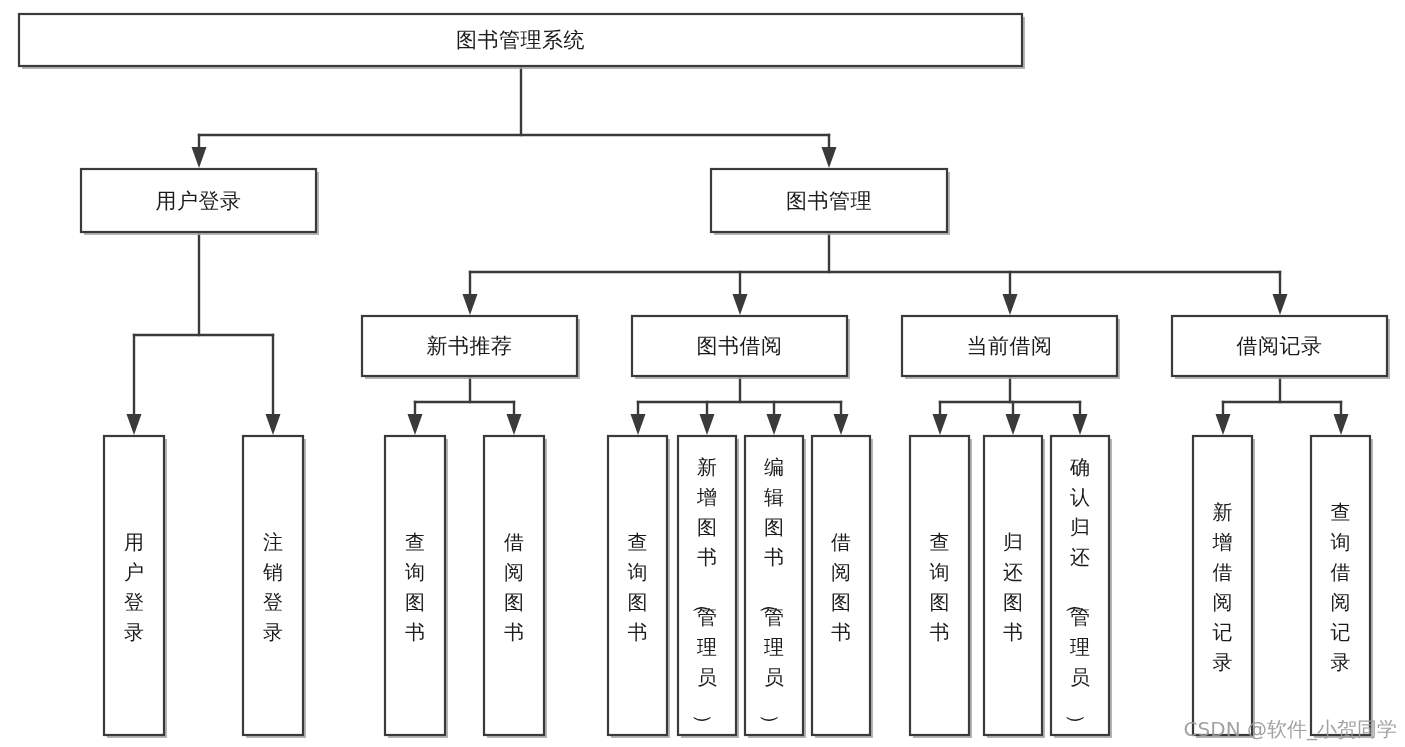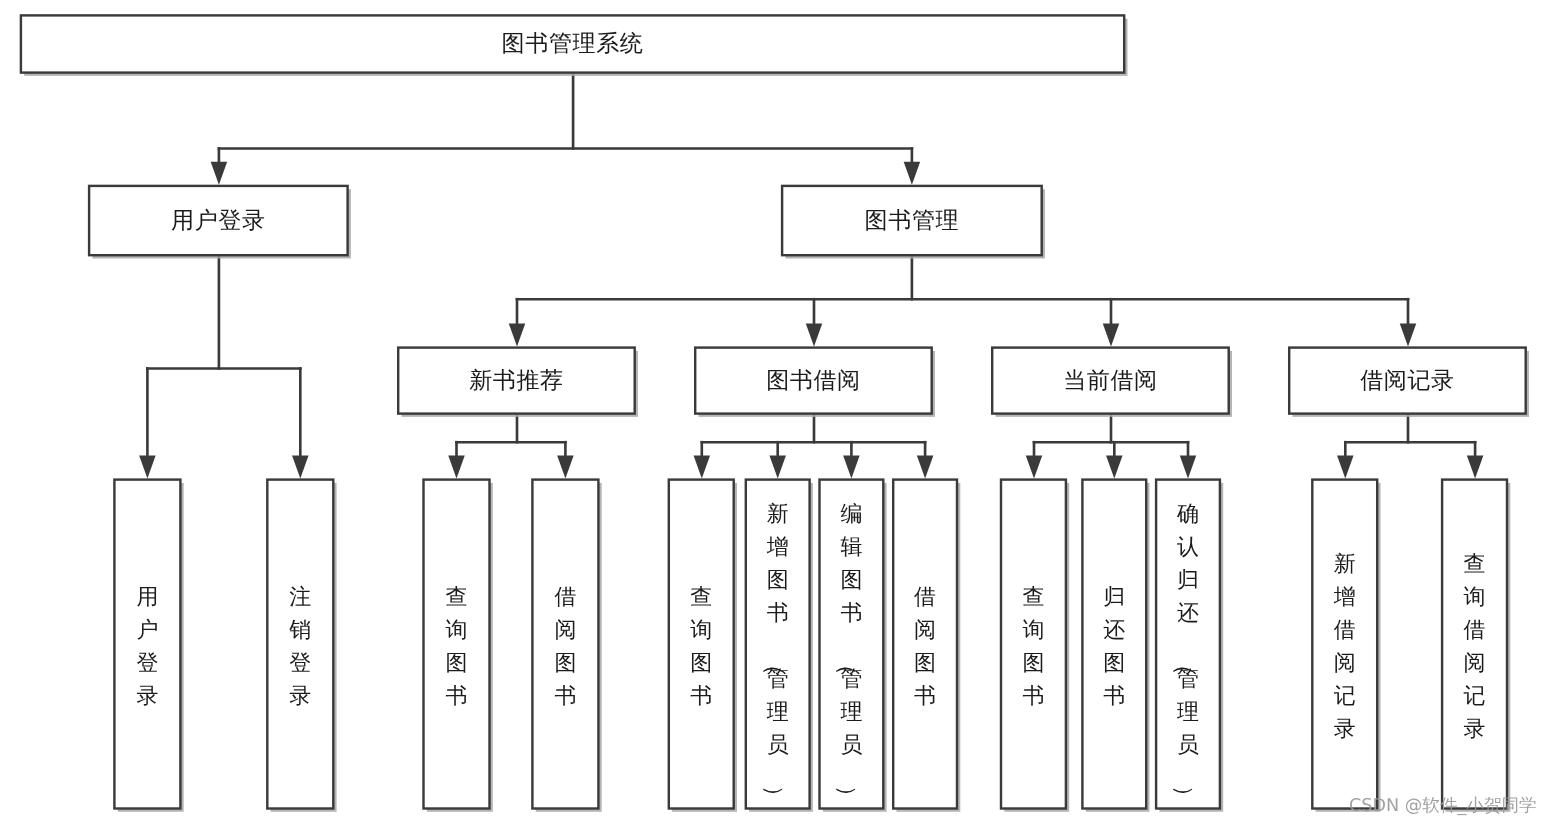--- a/index.html
+++ b/index.html
@@ -60,21 +60,21 @@
     font-family: "DejaVu Sans", "Liberation Sans", sans-serif;
     font-size: 20px;
     fill: #1b1b1b;
     text-anchor: middle;
   }
   .watermark {
     position: absolute;
     right: 8px;
     bottom: 4px;
     font-family: "DejaVu Sans", "Liberation Sans", sans-serif;
-    font-size: 16px;
+    font-size: 20px;
     color: #9a9a9a;
     white-space: nowrap;
     opacity: 0.92;
     pointer-events: none;
   }
 </style>
 </head>
 <body>
 
 <div id="diagram-root">

